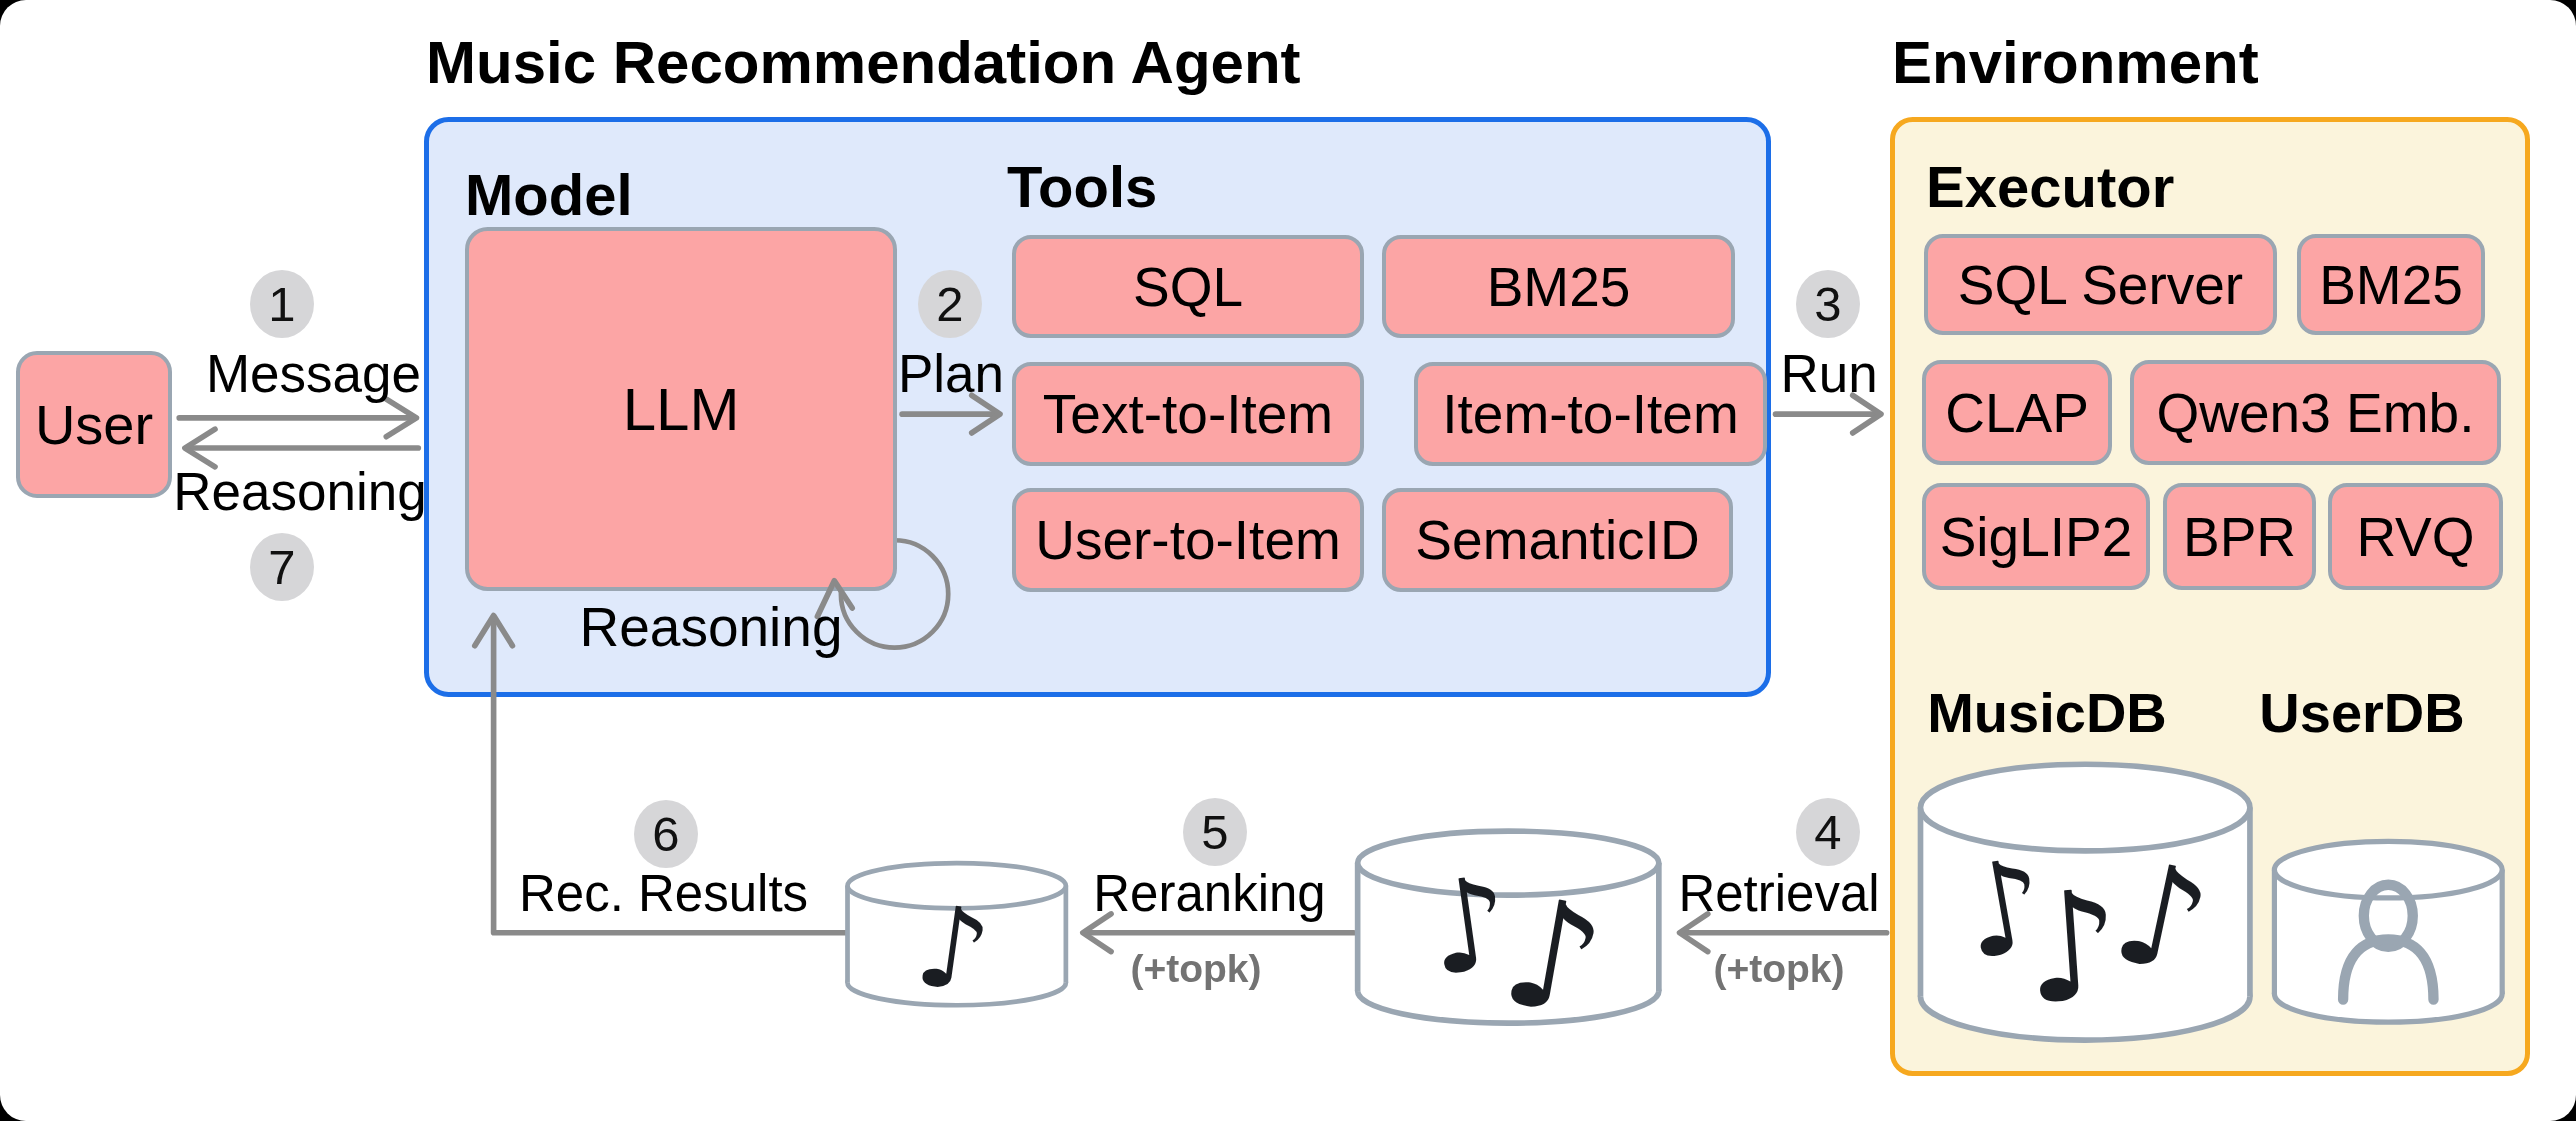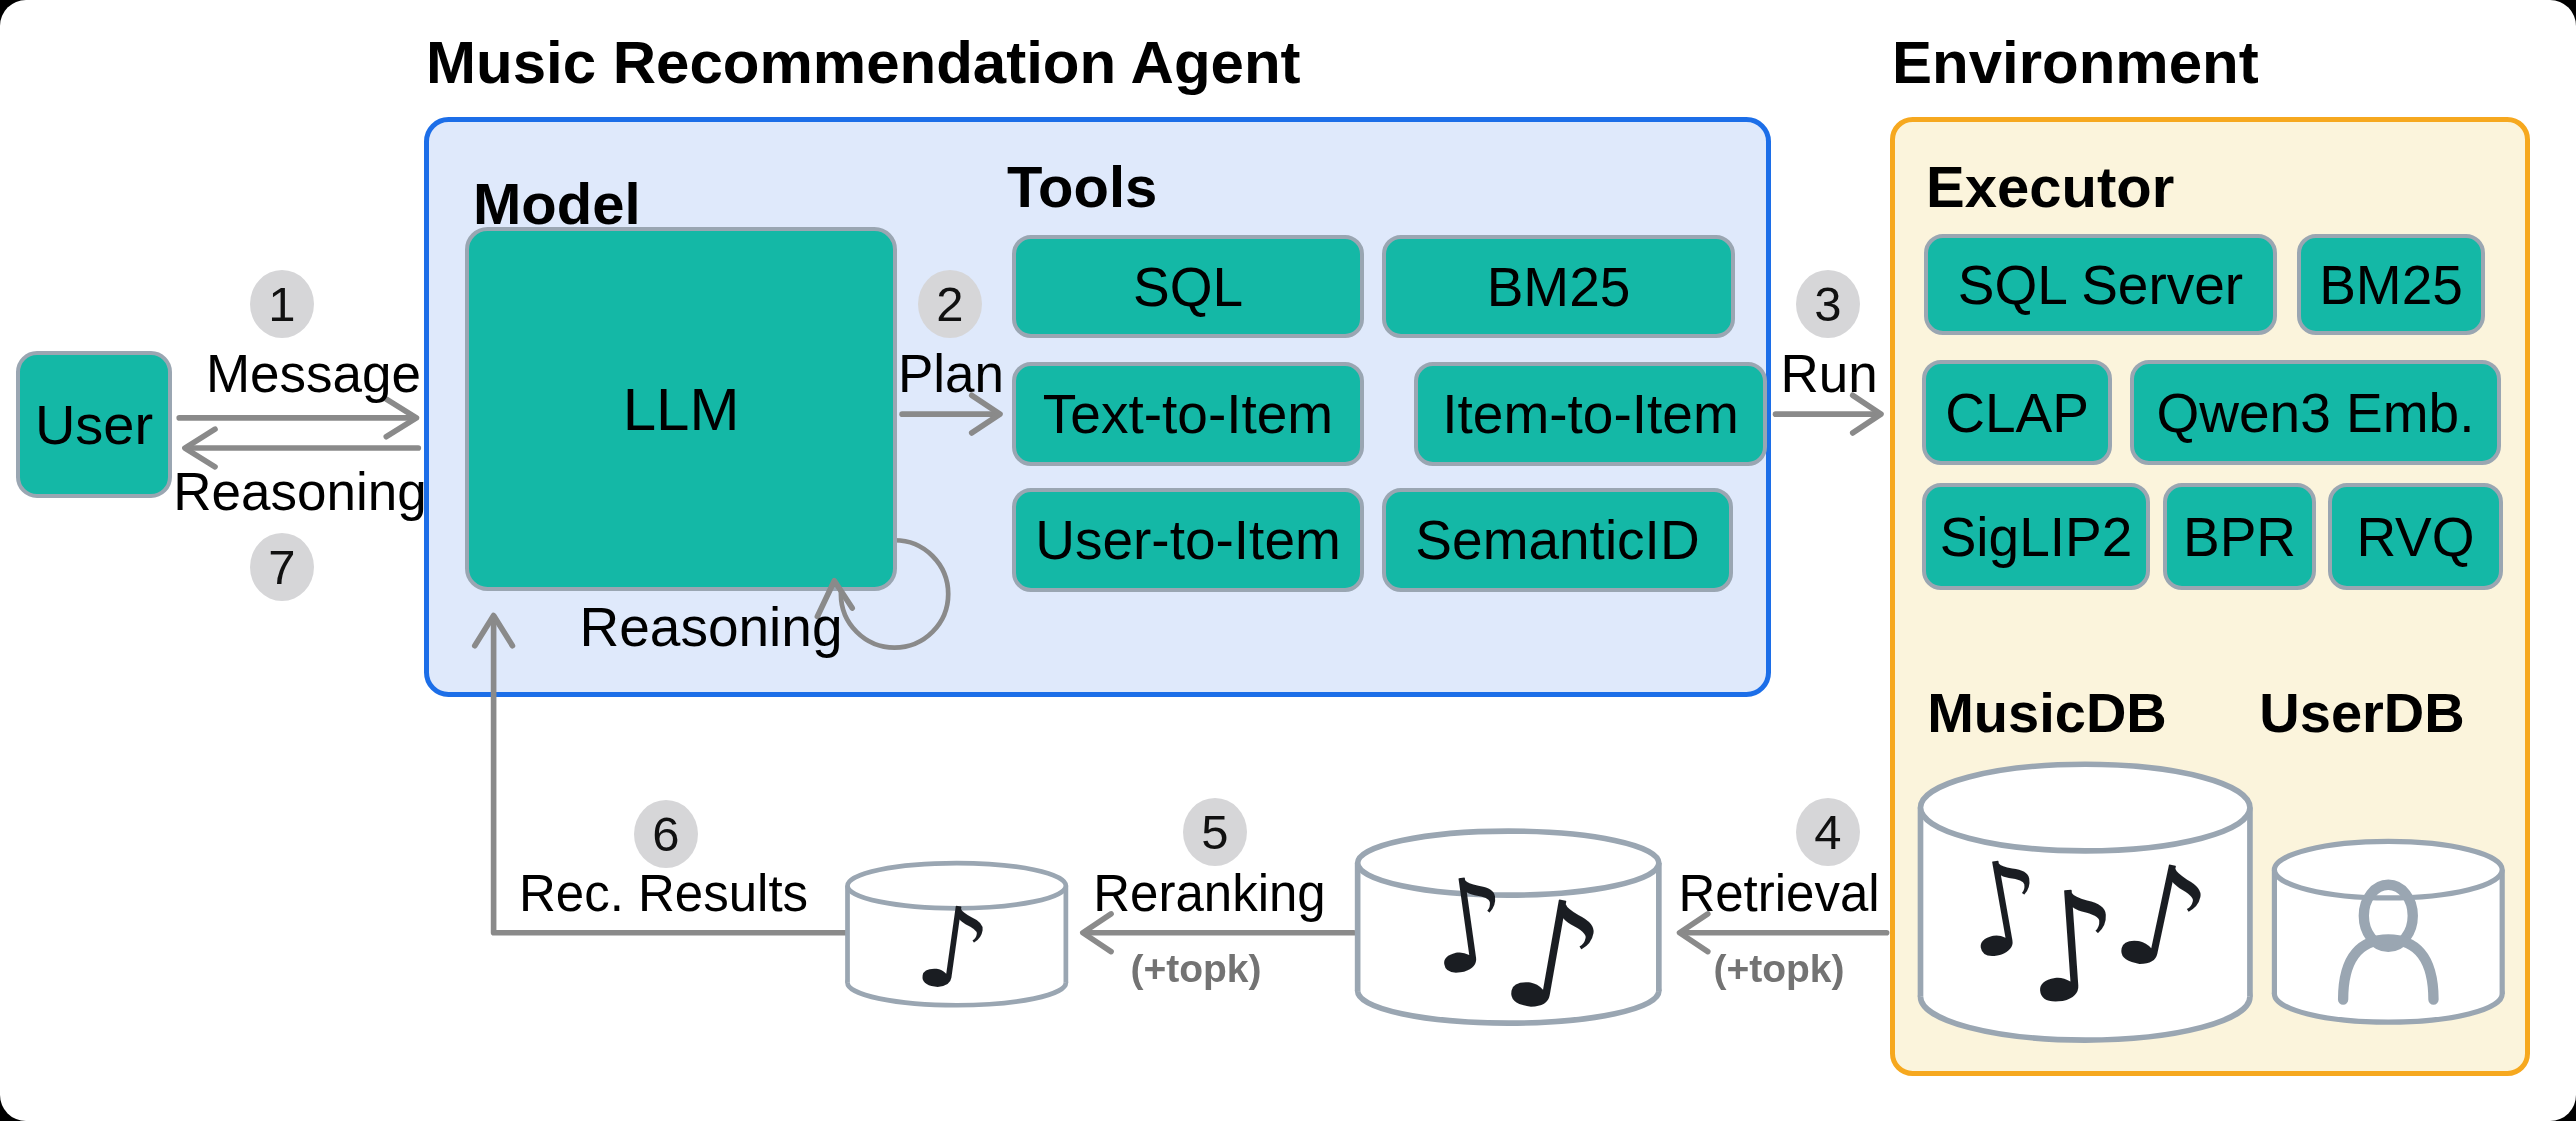--- a/index.html
+++ b/index.html
@@ -4,21 +4,21 @@
 <style>
   html,body{margin:0;padding:0;background:#000;}
   body{font-family:"Liberation Sans",sans-serif;}
   .canvas{position:relative;width:2576px;height:1121px;background:#ffffff;border-radius:26px;overflow:hidden;}
   .abs{position:absolute;box-sizing:border-box;}
   .title{font-size:60px;font-weight:bold;color:#000;white-space:nowrap;z-index:5;}
   .section-header{font-size:58px;font-weight:bold;color:#000;white-space:nowrap;z-index:5;}
   .group-box{border-radius:24.5px;z-index:1;}
   .agent-box{left:424px;top:117px;width:1347px;height:580px;background:#DFE9FB;border:5.6px solid #1C6EE8;}
   .env-box{left:1890px;top:117px;width:640px;height:959px;background:#FBF4DC;border:5.6px solid #F6A81F;border-radius:22.6px;}
-  .node{background:#14b8a6;border:4.7px solid #9AA6B2;border-radius:19px;display:flex;align-items:center;justify-content:center;font-size:55px;color:#000;z-index:3;white-space:nowrap;}
+  .node{background:#fca5a5;border:4.7px solid #9AA6B2;border-radius:19px;display:flex;align-items:center;justify-content:center;font-size:55px;color:#000;z-index:3;white-space:nowrap;}
   .llm-box{left:465px;top:227px;width:432px;height:364px;font-size:60px;border-radius:22.6px;}
   .user-box{left:16px;top:351px;width:156px;height:147px;font-size:56px;border-radius:21px;}
   .badge{width:64px;height:68px;border-radius:50%;background:#D6D6D8;display:flex;align-items:center;justify-content:center;font-size:49px;color:#111;z-index:5;}
   .flow-label{font-size:53px;color:#000;text-align:center;white-space:nowrap;z-index:5;}
   .flow-label.small{font-size:51px;}
   .flow-label.gray{color:#737373;font-size:39px;font-weight:bold;}
   .db-label{font-size:56px;font-weight:bold;color:#000;text-align:center;white-space:nowrap;z-index:5;}
   svg.layer{position:absolute;left:0;top:0;pointer-events:none;}
   svg.under{z-index:2;}
   svg.over{z-index:4;}
@@ -31,21 +31,21 @@
   <svg class="layer under" width="2576" height="1121" viewBox="0 0 2736 1191">
     <circle cx="950" cy="631" r="57" fill="none" stroke="#8A8A8A" stroke-width="5"></circle>
   </svg>
 
   <div class="abs title" style="left:426px;top:28px;">Music Recommendation Agent</div>
   <div class="abs title" style="left:1892px;top:28px;">Environment</div>
 
   <div class="abs group-box agent-box"></div>
   <div class="abs group-box env-box"></div>
 
-  <div class="abs section-header" style="left:465px;top:170px;margin-left:8px;">Model</div>
+  <div class="abs section-header" style="left:465px;top:161px;">Model</div>
   <div class="abs section-header" style="left:1007px;top:153px;">Tools</div>
   <div class="abs section-header" style="left:1926px;top:153px;">Executor</div>
 
   <div class="abs node user-box">User</div>
 
   <div class="abs node llm-box">LLM</div>
 
   <div class="abs node" style="left:1012px;top:235px;width:352px;height:103px;">SQL</div>
   <div class="abs node" style="left:1382px;top:235px;width:353px;height:103px;">BM25</div>
   <div class="abs node" style="left:1012px;top:362px;width:352px;height:104px;text-align:center;">Text-to-Item</div>

